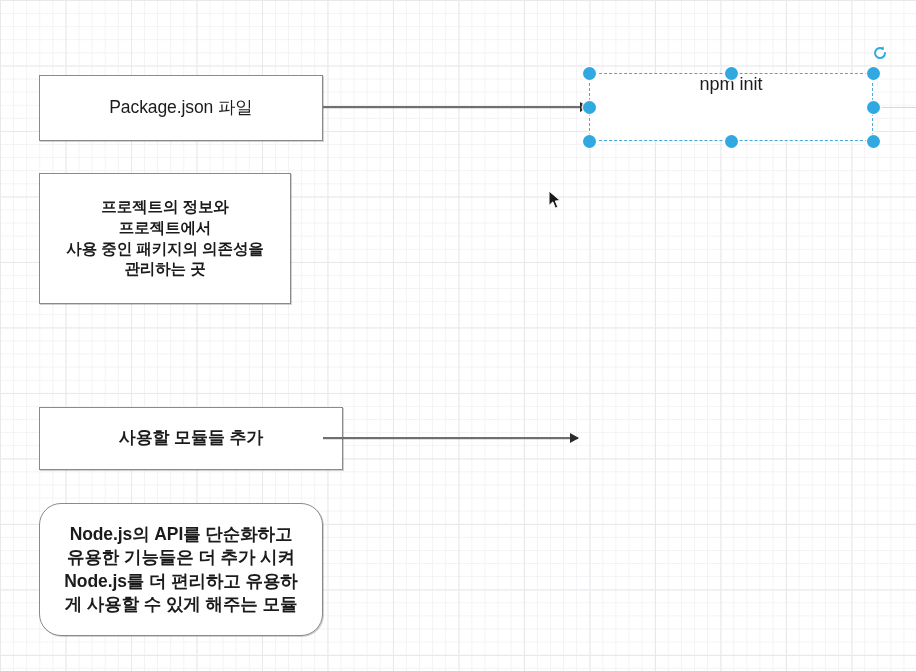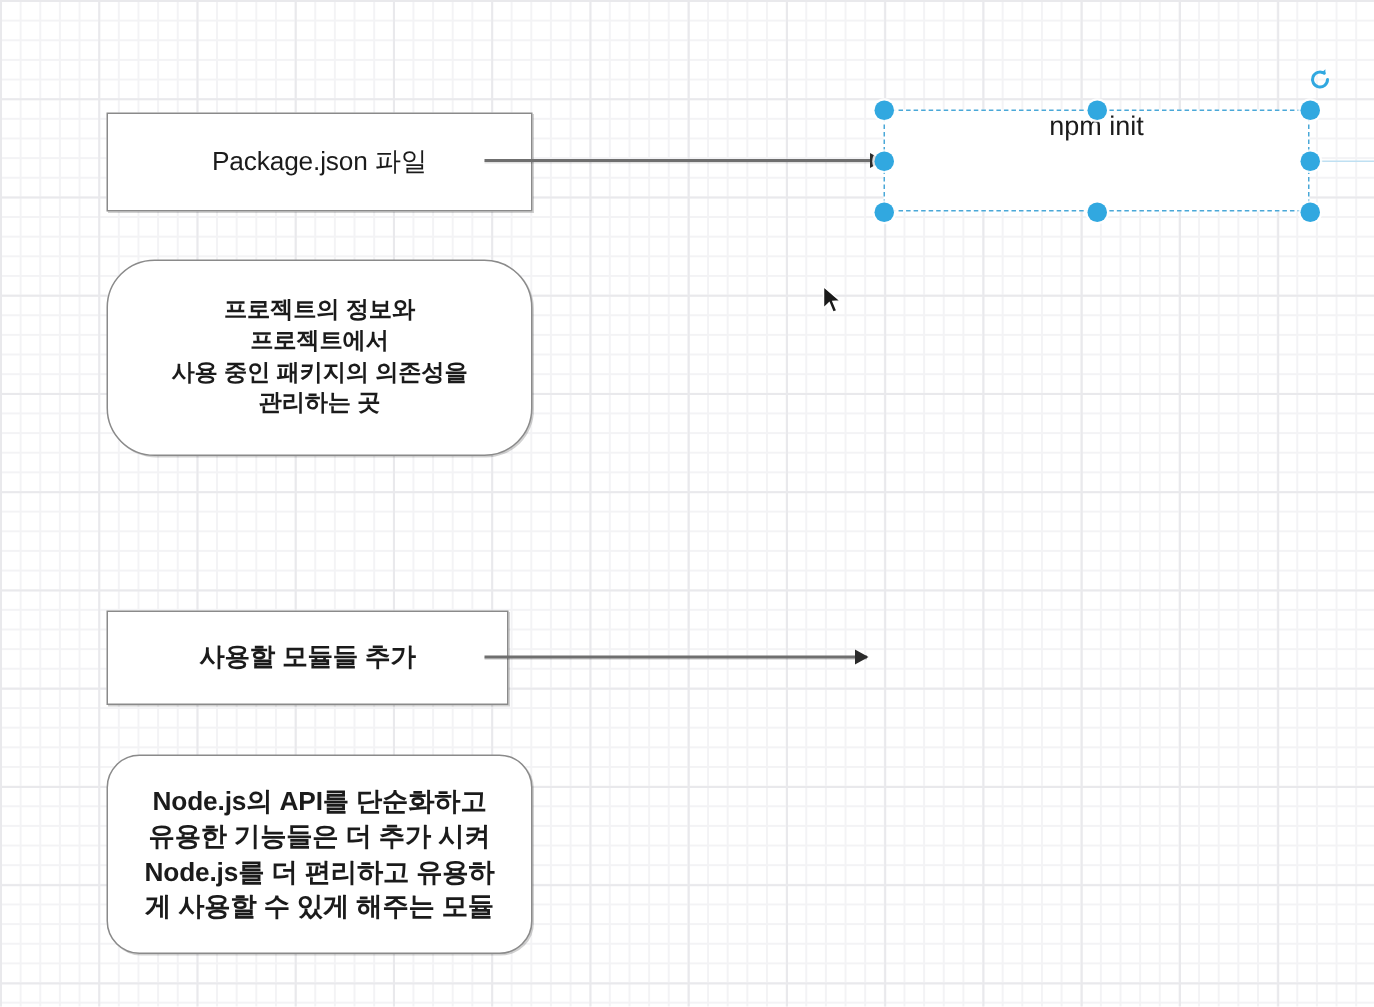--- a/index.html
+++ b/index.html
@@ -37,39 +37,38 @@
     position: absolute;
     box-sizing: border-box;
     background: #ffffff;
     border: 1.6px solid #8a8a8a;
     box-shadow: 1px 1px 0 rgba(0,0,0,0.18);
     display: flex;
     align-items: center;
     justify-content: center;
     text-align: center;
     color: #1b1b1b;
-    margin-left: 32px;
   }
   .node .label {
     white-space: pre-line;
     line-height: 1.33;
     letter-spacing: -0.1px;
   }
 
   
   #node-package-json {
     left: 39px; top: 75px; width: 284px; height: 66px;
     font-size: 17.5px;
   }
   #node-package-json-desc {
-    left: 39px; top: 173px; width: 284px; height: 131px;
-    font-size: 15.5px; font-weight: 700; border-radius: 32px;
+    left: 39px; top: 173px; width: 252px; height: 131px;
+    font-size: 15.5px; font-weight: 700;
   }
   #node-add-modules {
-    left: 39px; top: 407px; width: 268px; height: 63px;
+    left: 39px; top: 407px; width: 304px; height: 63px;
     font-size: 17px; font-weight: 700;
   }
   #node-express-desc {
     left: 39px; top: 503px; width: 284px; height: 133px;
     font-size: 17.5px; font-weight: 700; border-radius: 22px;
   }
   #node-express {
     left: 578px; top: 406px; width: 283px; height: 64px;
     font-size: 18px;
   }

